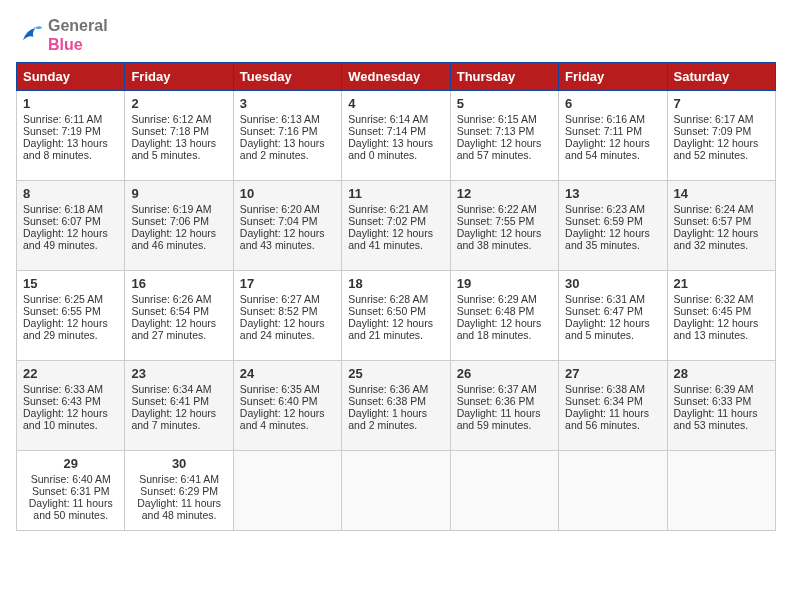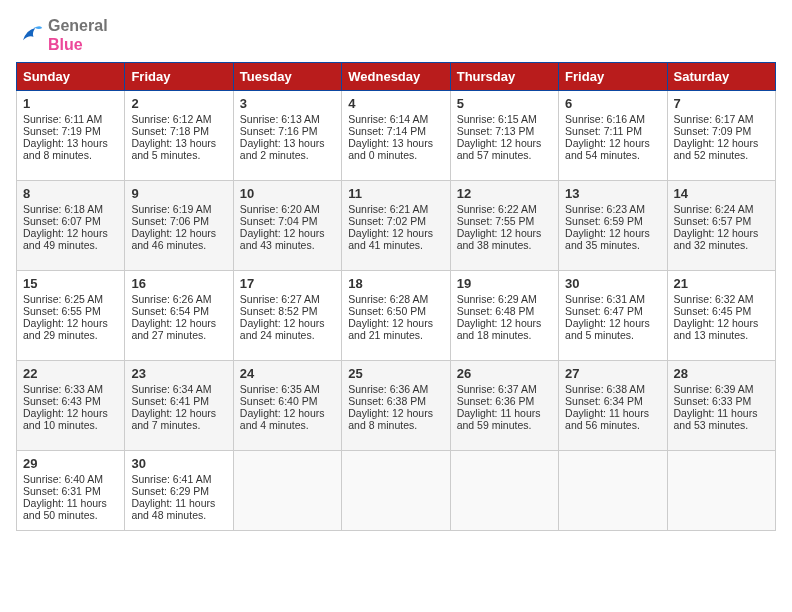--- a/index.html
+++ b/index.html
@@ -68,20 +68,21 @@
       font-size: 13px;
       font-weight: bold;
       display: block;
       margin-bottom: 2px;
     }
     .empty-cell {
       background: #f9f9f9;
     }
     .last-row td {
       height: 80px;
+      text-align: center;
     }
   </style>
 </head>
 <body>
 
 <div class="header-area">
   <div class="logo">
     <svg class="logo-bird" viewBox="0 0 32 32" xmlns="http://www.w3.org/2000/svg">
       <path d="M8 22 Q12 10 22 8 Q18 14 20 18 Q14 16 8 22Z" fill="#1565c0"></path>
       <path d="M20 8 Q28 4 30 8 Q26 10 22 8Z" fill="#42a5f5"></path>
@@ -258,21 +259,21 @@
         <td>
           <span class="day-number">24</span>
           <div>Sunrise: 6:35 AM</div>
           <div>Sunset: 6:40 PM</div>
           <div>Daylight: 12 hours and 4 minutes.</div>
         </td>
         <td>
           <span class="day-number">25</span>
           <div>Sunrise: 6:36 AM</div>
           <div>Sunset: 6:38 PM</div>
-          <div>Daylight: 12 hours and 8 minutes.</div>
+          <div>Daylight: 1 hours and 2 minutes.</div>
         </td>
         <td>
           <span class="day-number">26</span>
           <div>Sunrise: 6:37 AM</div>
           <div>Sunset: 6:36 PM</div>
           <div>Daylight: 11 hours and 59 minutes.</div>
         </td>
         <td>
           <span class="day-number">27</span>
           <div>Sunrise: 6:38 AM</div>

